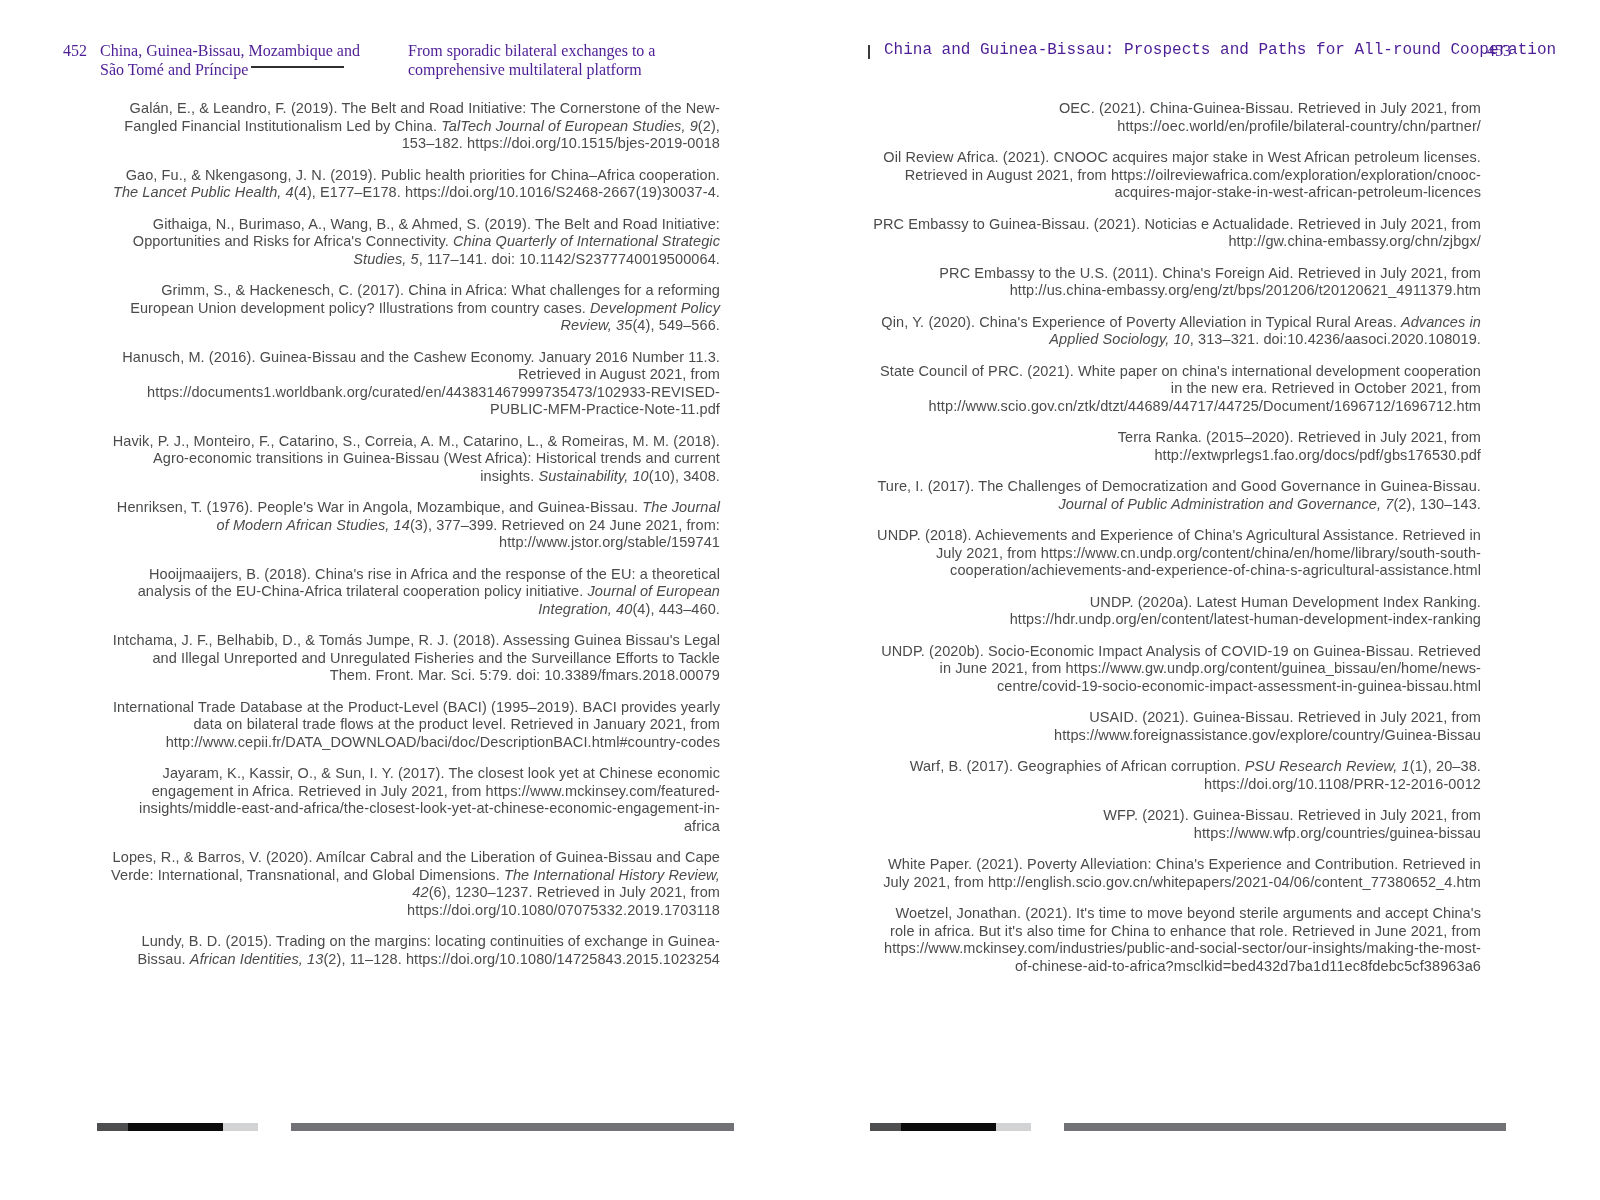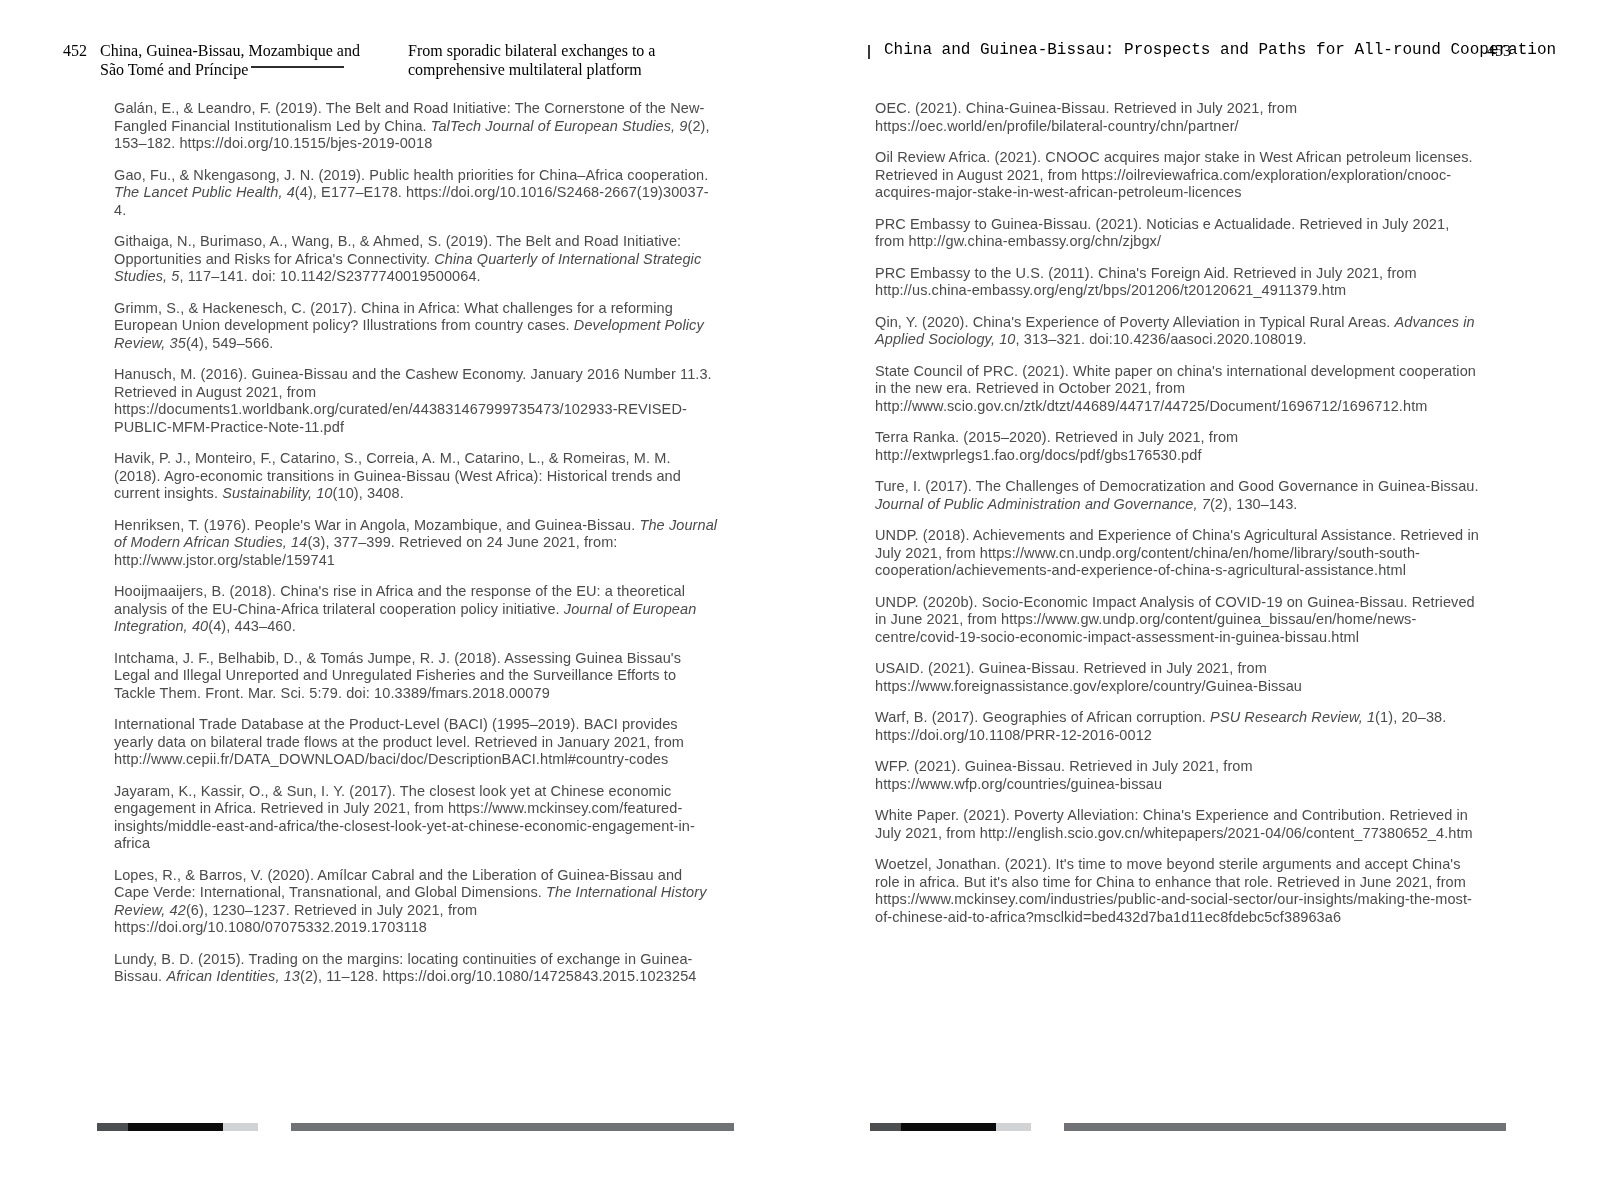--- a/index.html
+++ b/index.html
@@ -8,21 +8,21 @@
     background:#ffffff;
     position:relative;
     font-family:"Liberation Sans", sans-serif;
     overflow:hidden;
   }
   
   .rh {
     position:absolute;
     font-family:"Liberation Serif", serif;
     font-size:16px;
-    color:#000000;
+    color:#4c1d95;
     line-height:19px;
     white-space:nowrap;
   }
   #left-pagenum   { left:63px;   top:41px; }
   #left-title     { left:100px;  top:41px; }
   #title-rule     { position:absolute; left:251px; top:66px; width:93px; height:2px; background:#2e2e2e; }
   #left-subtitle  { left:408px;  top:41px; }
   #right-divider  { position:absolute; left:868px; top:45px; width:2px; height:14px; background:#3a3a3a; }
   #right-title    { left:884px;  top:41px;font-family:Liberation Mono, monospace; }
   #right-pagenum  { left:1487px; top:41px; }
@@ -32,21 +32,21 @@
     position:absolute;
     top:100px;
     width:623px;
     font-size:14.5px;
     line-height:17.5px;
     letter-spacing:0.1px;
     color:#4a4b4d;
   }
   #refs-left  { left:97px; }
   #refs-right { left:858px; }
-  .ref { margin:0 0 14px 17px; overflow-wrap:anywhere; }
+  .ref { margin:0 0 14px 11px; overflow-wrap:anywhere;text-align:right; }
   .ref em { font-style:italic; }
 
   
   .page-footer {
     position:absolute;
     top:1123px;
     height:8px;
     display:flex;
   }
   #footer-left  { left:97px;  width:637px; }
@@ -107,20 +107,21 @@
 <main class="refs" id="refs-right">
     <p class="ref"><span>OEC. (2021). China-Guinea-Bissau. Retrieved in July 2021, from https://oec.world/en/profile/bilateral-country/chn/partner/</span></p>
     <p class="ref"><span>Oil Review Africa. (2021). CNOOC acquires major stake in West African petroleum licenses. Retrieved in August 2021, from https://oilreviewafrica.com/exploration/exploration/cnooc-acquires-major-stake-in-west-african-petroleum-licences</span></p>
     <p class="ref"><span>PRC Embassy to Guinea-Bissau. (2021). Noticias e Actualidade. Retrieved in July 2021, from http://gw.china-embassy.org/chn/zjbgx/</span></p>
     <p class="ref"><span>PRC Embassy to the U.S. (2011). China's Foreign Aid. Retrieved in July 2021, from http://us.china-embassy.org/eng/zt/bps/201206/t20120621_4911379.htm</span></p>
     <p class="ref"><span>Qin, Y. (2020). China's Experience of Poverty Alleviation in Typical Rural Areas. </span><em>Advances in Applied Sociology, 10</em><span>, 313–321. doi:10.4236/aasoci.2020.108019.</span></p>
     <p class="ref"><span>State Council of PRC. (2021). White paper on china's international development cooperation in the new era. Retrieved in October 2021, from http://www.scio.gov.cn/ztk/dtzt/44689/44717/44725/Document/1696712/1696712.htm</span></p>
     <p class="ref"><span>Terra Ranka. (2015–2020). Retrieved in July 2021, from http://extwprlegs1.fao.org/docs/pdf/gbs176530.pdf</span></p>
     <p class="ref"><span>Ture, I. (2017). The Challenges of Democratization and Good Governance in Guinea-Bissau. </span><em>Journal of Public Administration and Governance, 7</em><span>(2), 130–143.</span></p>
     <p class="ref"><span>UNDP. (2018). Achievements and Experience of China's Agricultural Assistance. Retrieved in July 2021, from https://www.cn.undp.org/content/china/en/home/library/south-south-cooperation/achievements-and-experience-of-china-s-agricultural-assistance.html</span></p>
+    <p class="ref"><span>UNDP. (2020a). Latest Human Development Index Ranking. https://hdr.undp.org/en/content/latest-human-development-index-ranking</span></p>
     <p class="ref"><span>UNDP. (2020b). Socio-Economic Impact Analysis of COVID-19 on Guinea-Bissau. Retrieved in June 2021, from https://www.gw.undp.org/content/guinea_bissau/en/home/news-centre/covid-19-socio-economic-impact-assessment-in-guinea-bissau.html</span></p>
     <p class="ref"><span>USAID. (2021). Guinea-Bissau. Retrieved in July 2021, from https://www.foreignassistance.gov/explore/country/Guinea-Bissau</span></p>
     <p class="ref"><span>Warf, B. (2017). Geographies of African corruption. </span><em>PSU Research Review, 1</em><span>(1), 20–38. https://doi.org/10.1108/PRR-12-2016-0012</span></p>
     <p class="ref"><span>WFP. (2021). Guinea-Bissau. Retrieved in July 2021, from https://www.wfp.org/countries/guinea-bissau</span></p>
     <p class="ref"><span>White Paper. (2021). Poverty Alleviation: China's Experience and Contribution. Retrieved in July 2021, from http://english.scio.gov.cn/whitepapers/2021-04/06/content_77380652_4.htm</span></p>
     <p class="ref"><span>Woetzel, Jonathan. (2021). It's time to move beyond sterile arguments and accept China's role in africa. But it's also time for China to enhance that role. Retrieved in June 2021, from https://www.mckinsey.com/industries/public-and-social-sector/our-insights/making-the-most-of-chinese-aid-to-africa?msclkid=bed432d7ba1d11ec8fdebc5cf38963a6</span></p>
   </main>
 
 <footer class="page-footer" id="footer-right">
   <div class="seg-dark" style="background-color: rgb(77, 78, 80);"></div>

